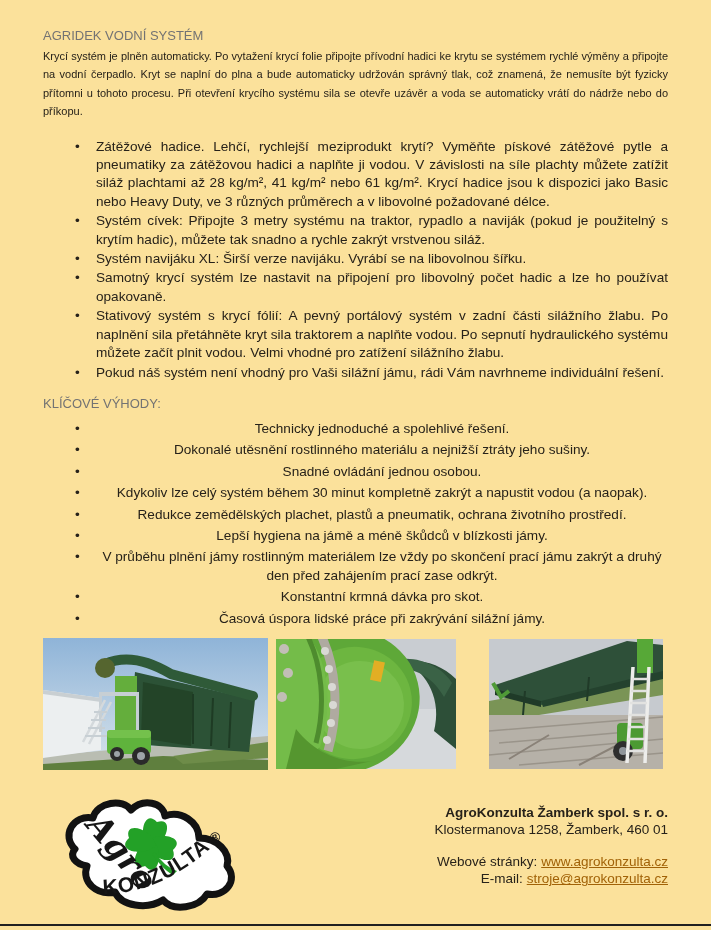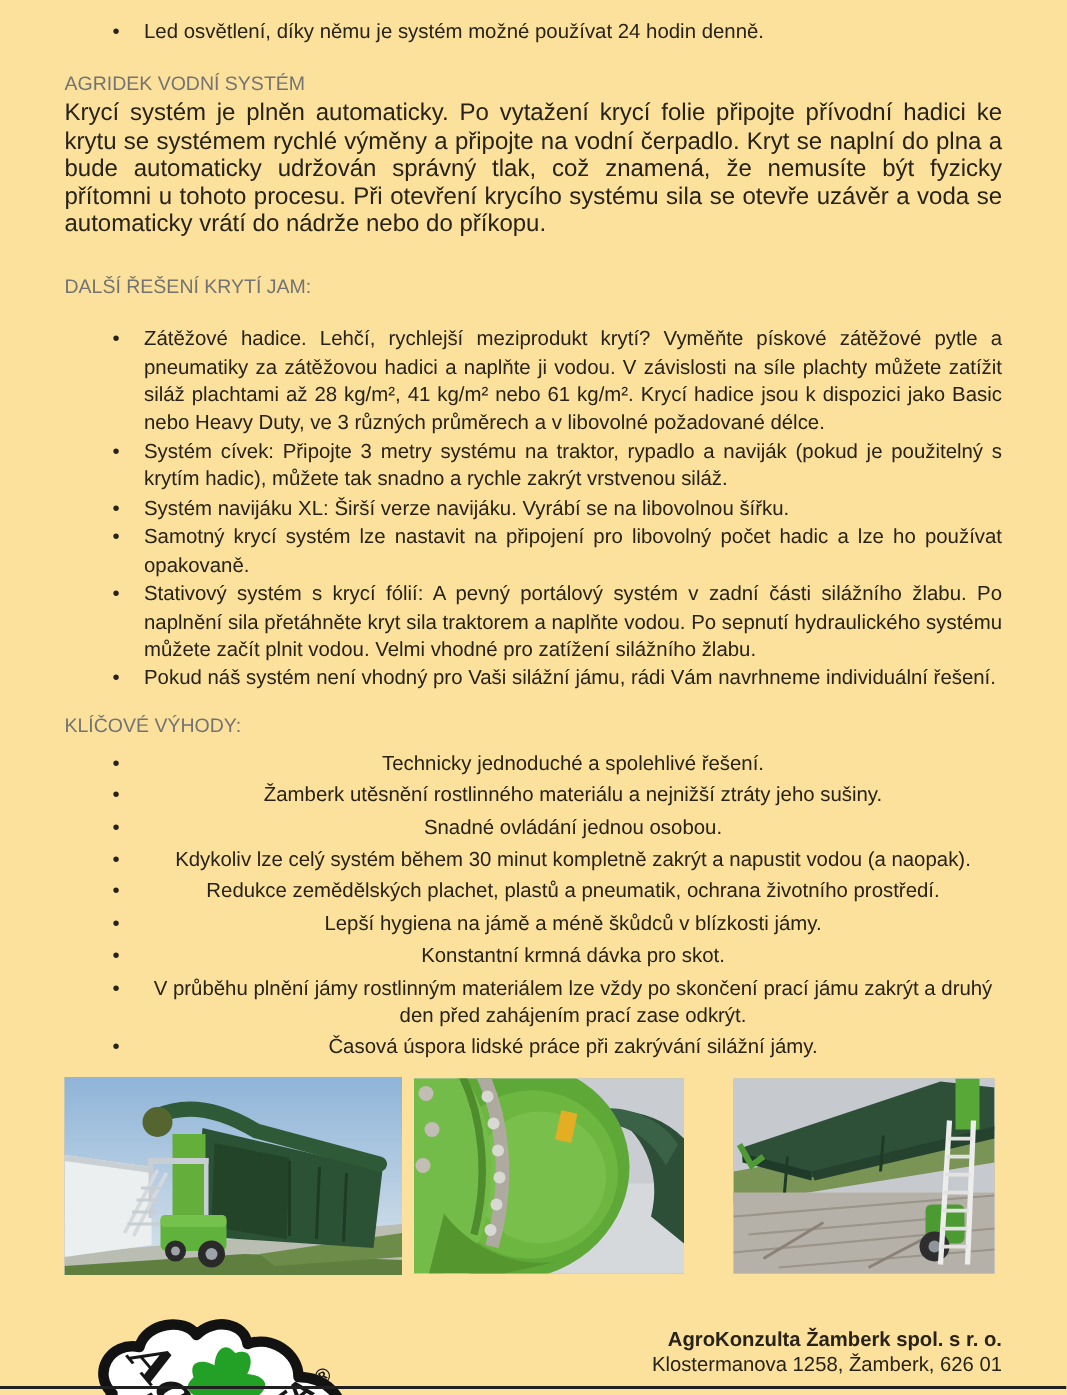--- a/index.html
+++ b/index.html
@@ -17,21 +17,21 @@
   .h{
     font-size:13px;font-weight:normal;color:#737373;
     line-height:19px;margin:0;
   }
   .h1{margin-top:16px;}
   .h2{margin-top:22px;}
   .h3{margin-top:12px;}
 
   
   .para{
-    font-size:16px;line-height:18.4px;margin:2px 0 0 0;
+    font-size:11px;line-height:18.4px;margin:2px 0 0 0;
     text-align:justify;
   }
 
   
   ul.blist{
     list-style:none;margin:0;padding:0 0 0 53px;
   }
   ul.blist li{
     position:relative;
     font-size:13.6px;line-height:18.4px;
@@ -75,47 +75,43 @@
   .contact .lbl{margin-right:4px;}
   .bottom-rule{
     position:absolute;left:0;right:0;top:924px;height:2px;background:#202020;
   }
 </style>
 </head>
 <body>
 
 <div class="content">
 
-  <ul class="blist intro">
-    <li>Led osvětlení, díky němu je systém možné používat 24 hodin denně.</li>
-  </ul>
 
   <h2 class="h h1">AGRIDEK VODNÍ SYSTÉM</h2>
   <p class="para">Krycí systém je plněn automaticky.  Po vytažení krycí folie připojte přívodní hadici ke krytu se systémem rychlé výměny a připojte na vodní čerpadlo. Kryt se naplní do plna a bude automaticky udržován správný tlak, což znamená, že nemusíte být fyzicky přítomni u tohoto procesu. Při otevření krycího systému sila se otevře uzávěr a voda se automaticky vrátí do nádrže nebo do příkopu.</p>
 
-  <h2 class="h h2">DALŠÍ ŘEŠENÍ KRYTÍ JAM:</h2>
   <ul class="blist dalsi">
     <li>Zátěžové hadice. Lehčí, rychlejší meziprodukt krytí? Vyměňte pískové zátěžové pytle a pneumatiky za zátěžovou hadici a naplňte ji vodou. V závislosti na síle plachty můžete zatížit siláž plachtami až 28 kg/m², 41 kg/m² nebo 61 kg/m². Krycí hadice jsou k dispozici jako Basic nebo Heavy Duty, ve 3 různých průměrech a v libovolné požadované délce.</li>
     <li>Systém cívek: Připojte 3 metry systému na traktor, rypadlo a naviják (pokud je použitelný s krytím hadic), můžete tak snadno a rychle zakrýt vrstvenou siláž.</li>
     <li>Systém navijáku XL: Širší verze navijáku. Vyrábí se na libovolnou šířku.</li>
     <li>Samotný krycí systém lze nastavit na připojení pro libovolný počet hadic a lze ho používat opakovaně.</li>
     <li>Stativový systém s krycí fólií: A pevný portálový systém v zadní části silážního žlabu. Po naplnění sila přetáhněte kryt sila traktorem a naplňte vodou. Po sepnutí hydraulického systému můžete začít plnit vodou. Velmi vhodné pro zatížení silážního žlabu.</li>
     <li>Pokud náš systém není vhodný pro Vaši silážní jámu, rádi Vám navrhneme individuální řešení.</li>
   </ul>
 
   <h2 class="h h3">KLÍČOVÉ VÝHODY:</h2>
   <ul class="blist vyhody">
     <li>Technicky jednoduché a spolehlivé řešení.</li>
-    <li>Žamberk utěsnění rostlinného materiálu a nejnižší ztráty jeho sušiny.</li>
+    <li>Dokonalé utěsnění rostlinného materiálu a nejnižší ztráty jeho sušiny.</li>
     <li>Snadné ovládání jednou osobou.</li>
     <li>Kdykoliv lze celý systém během 30 minut kompletně zakrýt a napustit vodou (a naopak).</li>
     <li>Redukce zemědělských plachet, plastů a pneumatik, ochrana životního prostředí.</li>
     <li>Lepší hygiena na jámě a méně škůdců v blízkosti jámy.</li>
+    <li>V průběhu plnění jámy rostlinným materiálem lze vždy po skončení prací jámu zakrýt a druhý den před zahájením prací zase odkrýt.</li>
     <li>Konstantní krmná dávka pro skot.</li>
-    <li>V průběhu plnění jámy rostlinným materiálem lze vždy po skončení prací jámu zakrýt a druhý den před zahájením prací zase odkrýt.</li>
     <li>Časová úspora lidské práce při zakrývání silážní jámy.</li>
   </ul>
 
   <div class="photos">
 
     <span class="photo photo1">
       <svg viewBox="0 0 225 132" preserveAspectRatio="none">
         <defs>
           <linearGradient id="sky1" x1="0" y1="0" x2="0" y2="1">
             <stop offset="0" stop-color="#8FB4D8"></stop>
@@ -217,21 +213,21 @@
         <path id="konzArc" d="M 48,100 Q 104,100 156,54" fill="none"></path>
         <text font-family="Liberation Sans, sans-serif" font-weight="bold" font-size="21" fill="#161616" letter-spacing="1">
           <textPath href="#konzArc">KONZULTA</textPath>
         </text>
         <text x="158" y="50" font-family="Liberation Sans, sans-serif" font-size="14" font-weight="bold" fill="#161616" transform="rotate(-30 158 50)">®</text>
       </svg>
     </div>
 
     <div class="contact">
       <div class="company">AgroKonzulta Žamberk spol. s r. o.</div>
-      <div>Klostermanova 1258, Žamberk, 626 01</div>
+      <div>Klostermanova 1258, Žamberk, 460 01</div>
       <div class="gap"></div>
       <div>
         <span class="lbl">Webové stránky:</span><a href="#">www.agrokonzulta.cz</a>
       </div>
       <div>
         <span class="lbl">E-mail:</span><a href="#">stroje@agrokonzulta.cz</a>
       </div>
 
     </div>
   </div>

